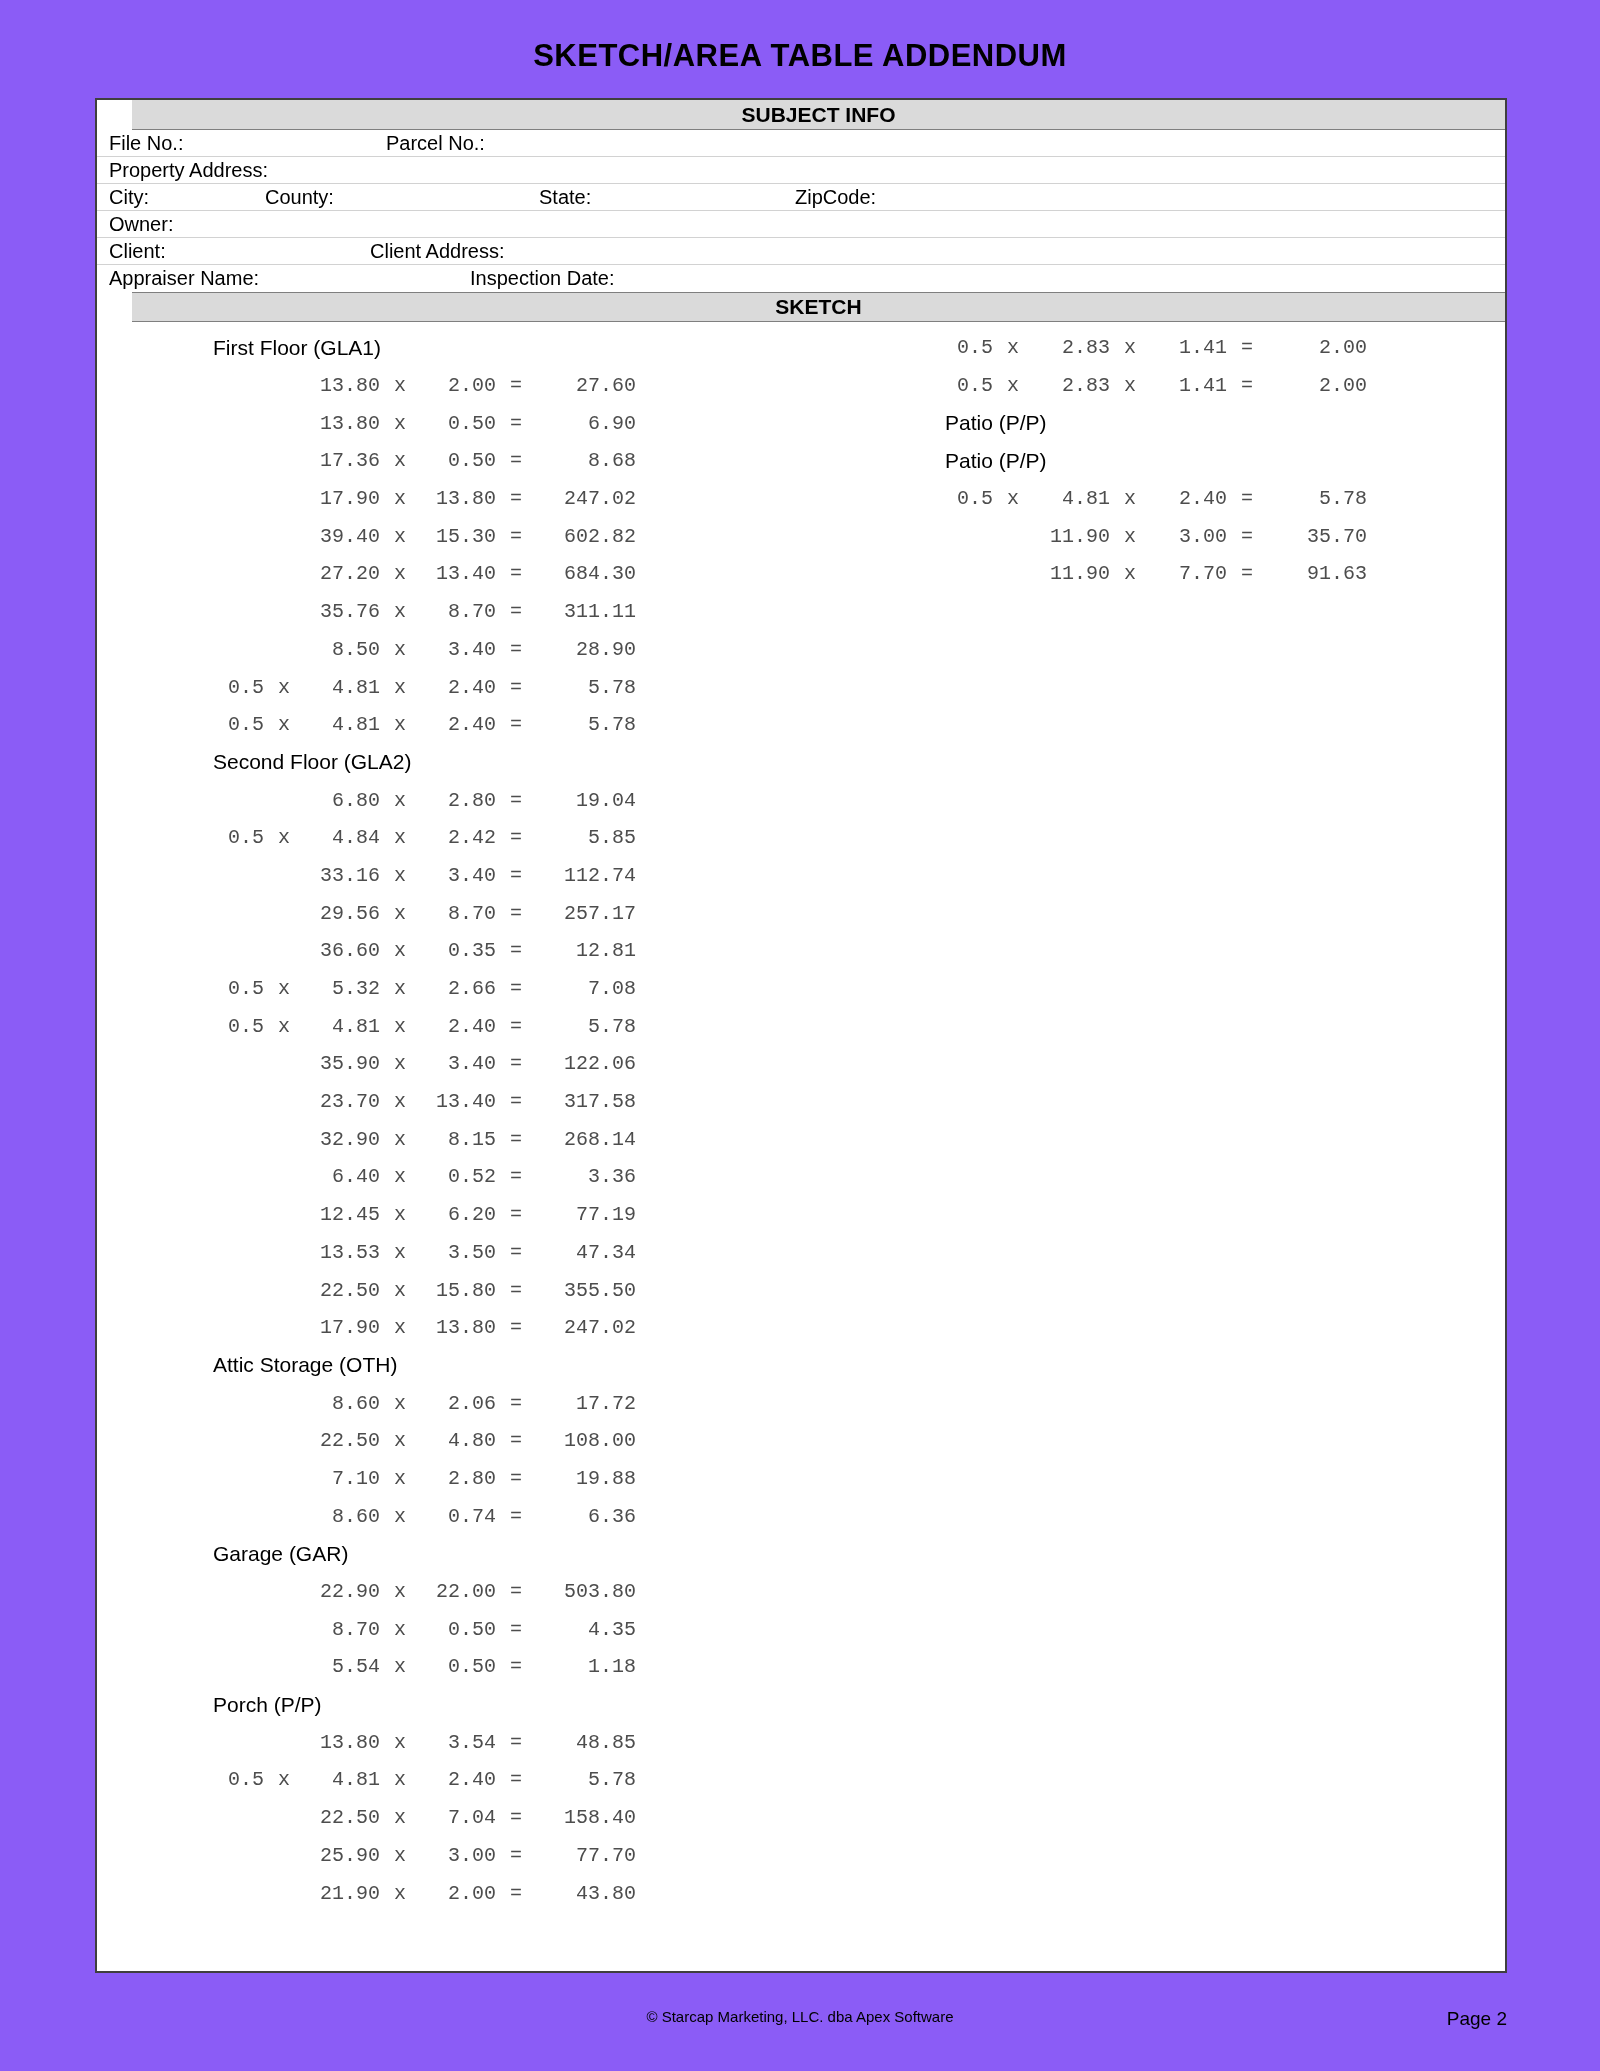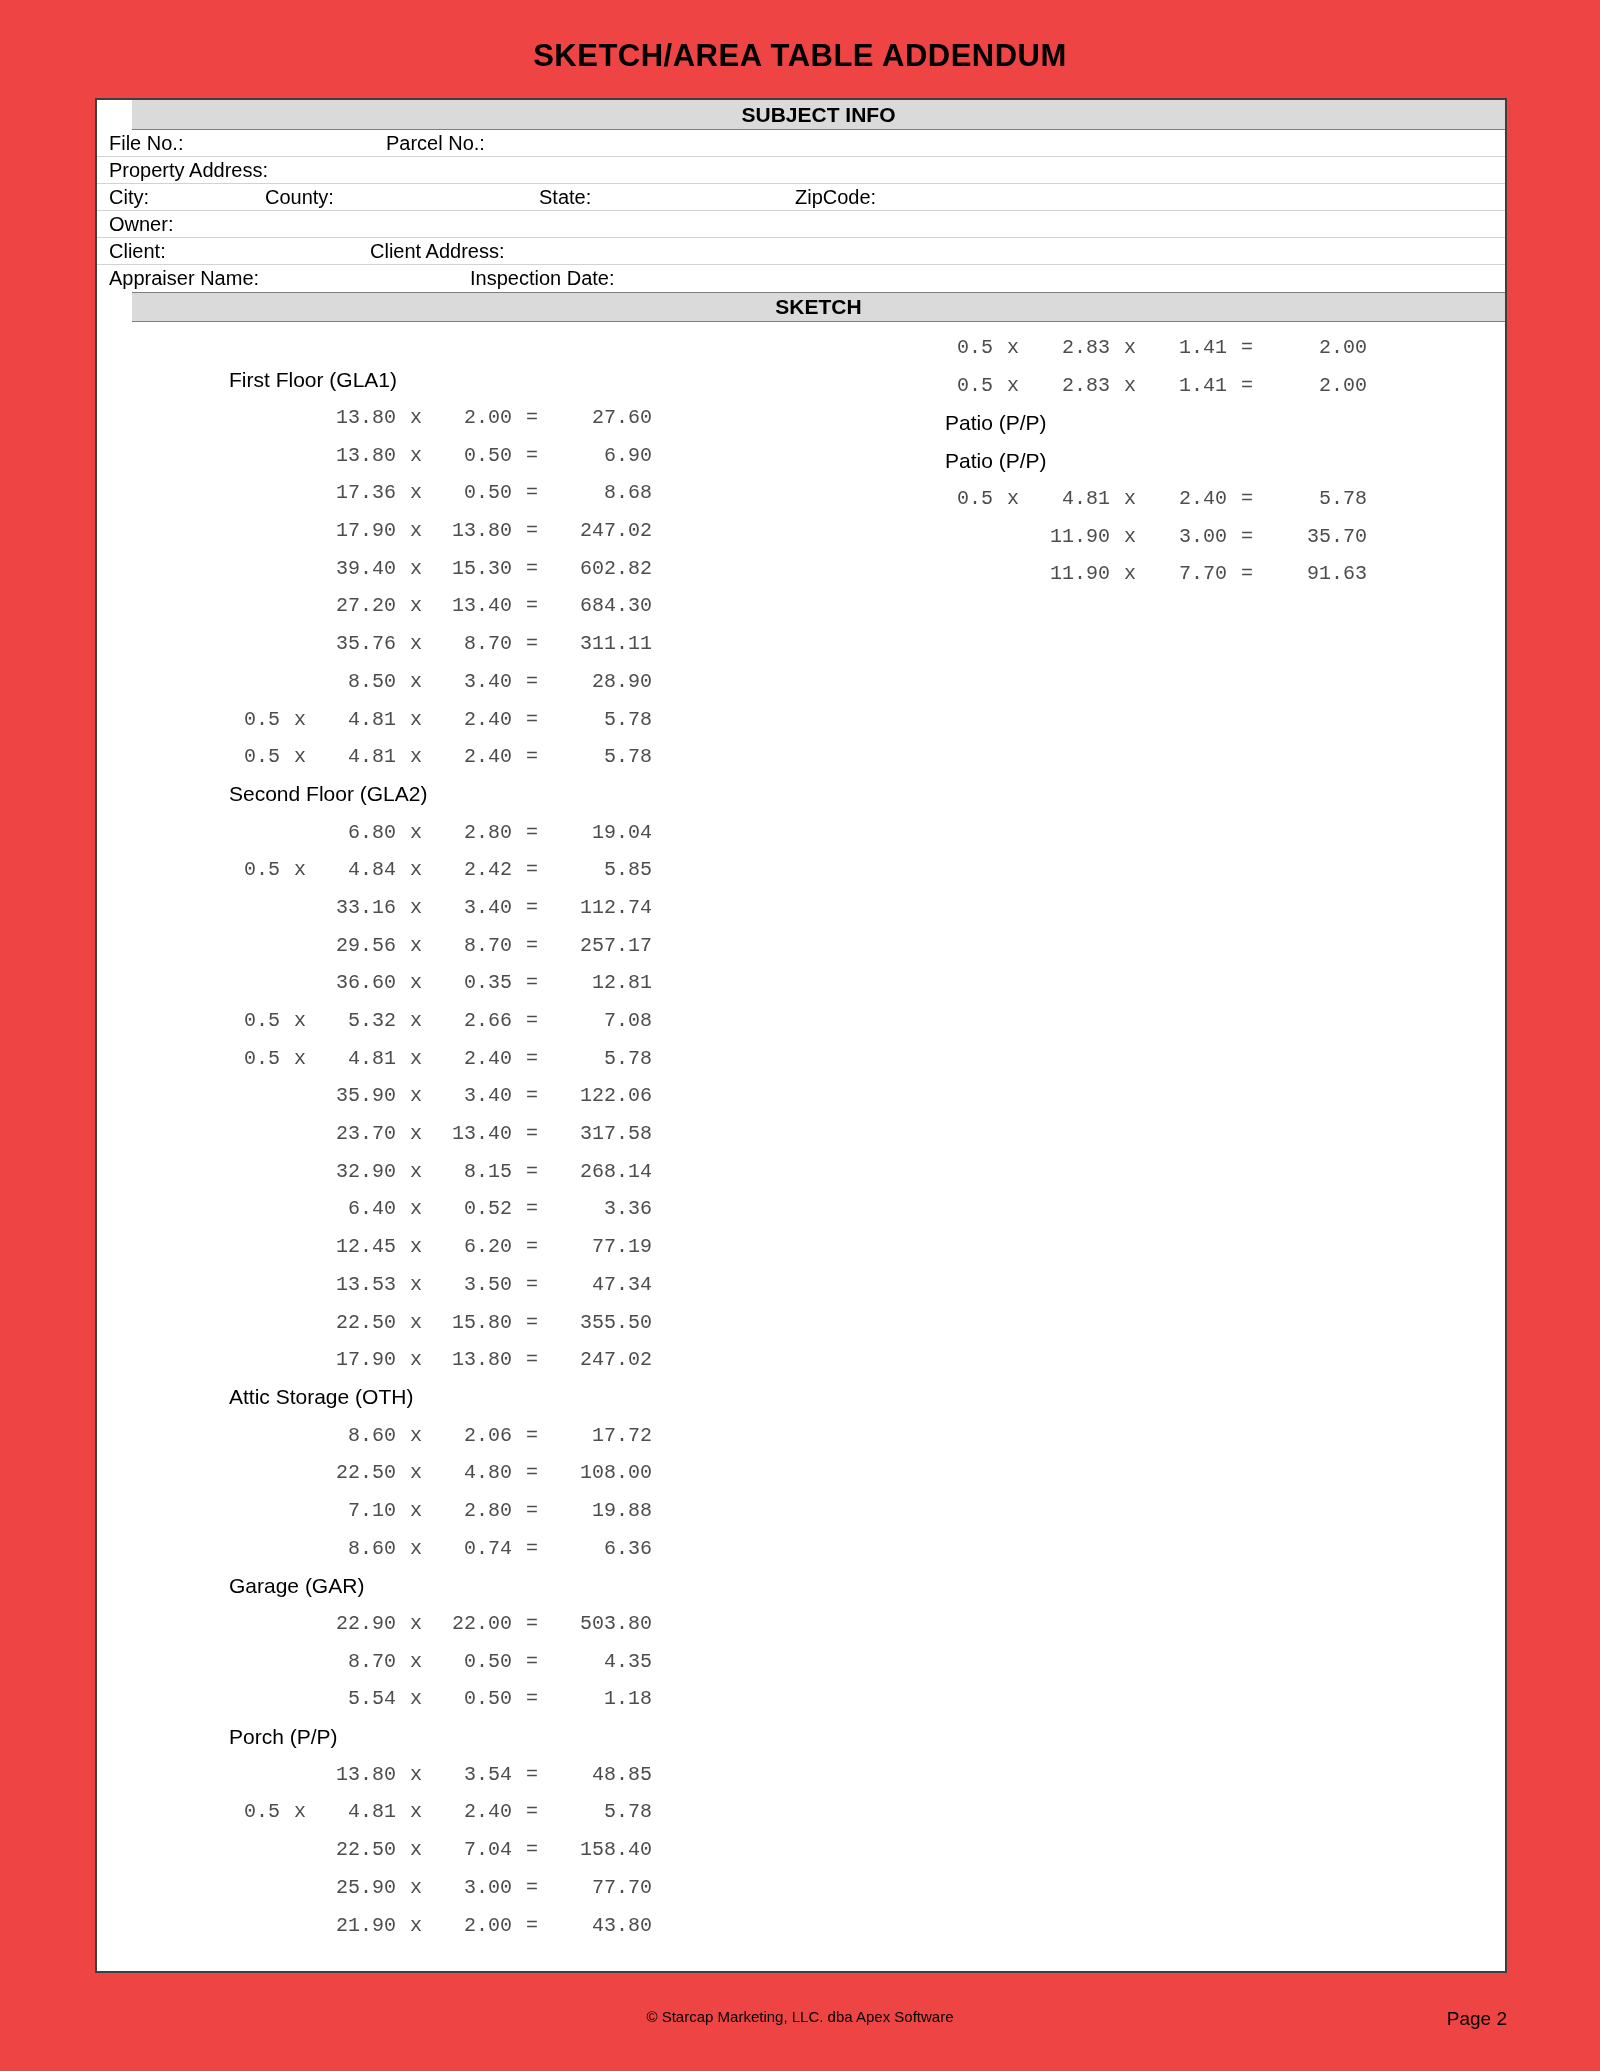--- a/index.html
+++ b/index.html
@@ -1,20 +1,20 @@
 <!DOCTYPE html>
 <html><head>
 <meta charset="utf-8">
 <style>
   * { margin:0; padding:0; box-sizing:border-box; }
   html,body { background:#ffffff; }
   .page {
     position:relative;
     width:1600px; height:2071px;
-    background:#ef4444;
+    background:#8b5cf6;
     font-family:"Liberation Sans", sans-serif;
     color:#000;
     overflow:hidden;
   }
   .doc-title {
     position:absolute; top:38px; left:0; width:1600px;
     text-align:center;
     font-size:31px; font-weight:bold; letter-spacing:0.5px;
     color:#000;
   }
@@ -45,21 +45,21 @@
     position:absolute; top:0; height:27px;
     display:flex; align-items:center;
     font-size:20px; color:#000; white-space:nowrap;
   }
   .sketch-body {
     position:relative;
     height:1649px;
     background:#fff;
   }
   .col { position:absolute; top:7px; }
-  .col-left  { left:132px; width:423px;margin-top:32px; }
+  .col-left  { left:116px; width:423px; }
   .col-right { left:840px; width:430px; }
   .line {
     height:37.7px;
     display:flex; align-items:center;
   }
   .sec-heading {
     font-size:21px; color:#000;
     font-family:"Liberation Sans", sans-serif;
     white-space:nowrap;
   }

